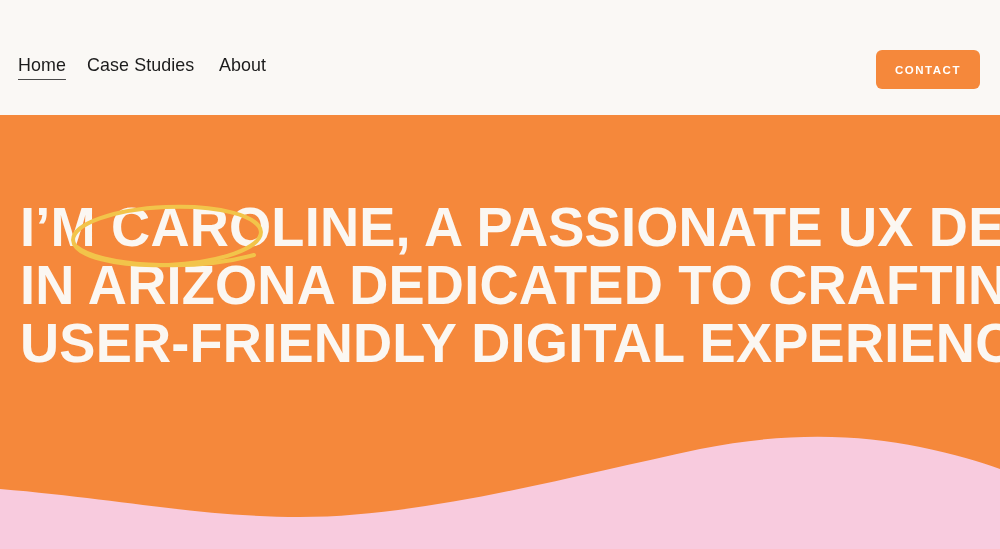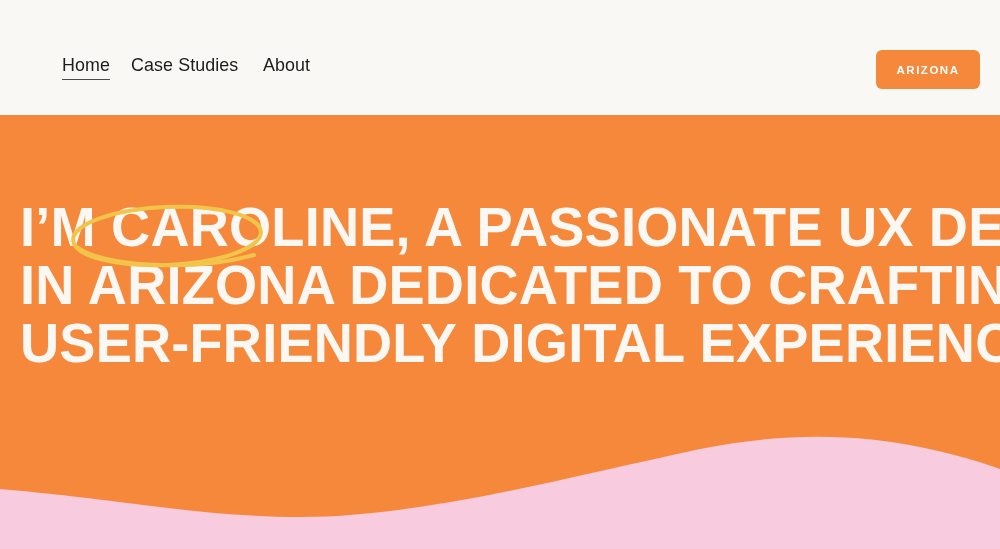--- a/index.html
+++ b/index.html
@@ -34,21 +34,20 @@
     z-index: 5;
   }
 
   .nav {
     position: absolute;
     left: 18px;
     top: 55px;
     display: flex;
     align-items: baseline;
     gap: 18px;
-    margin-left: 44px;
   }
 
   .nav-link {
     font-family: "Liberation Sans Narrow", "Liberation Sans", sans-serif;
     font-size: 19px;
     line-height: 1;
     color: #1c1c1c;
     letter-spacing: 0.1px;
     text-decoration: none;
     padding-bottom: 5px;
@@ -175,21 +174,21 @@
 
   <header class="site-header">
 
     <nav class="nav">
       <a class="nav-link is-active" href="#">Home</a>
       <a class="nav-link" href="#">Case Studies</a>
       <a class="nav-link" href="#">About</a>
     </nav>
 
 
-    <button class="contact-btn">ARIZONA</button>
+    <button class="contact-btn">CONTACT</button>
 
   </header>
 
   <section class="hero">
 
     <div class="headline">
       <div class="headline-line">I’M CAROLINE, A PASSIONATE UX DESIGNER BASED</div>
       <div class="headline-line">IN ARIZONA DEDICATED TO CRAFTING ACCESSIBLE &amp;</div>
       <div class="headline-line">USER-FRIENDLY DIGITAL EXPERIENCES.</div>
     </div>

